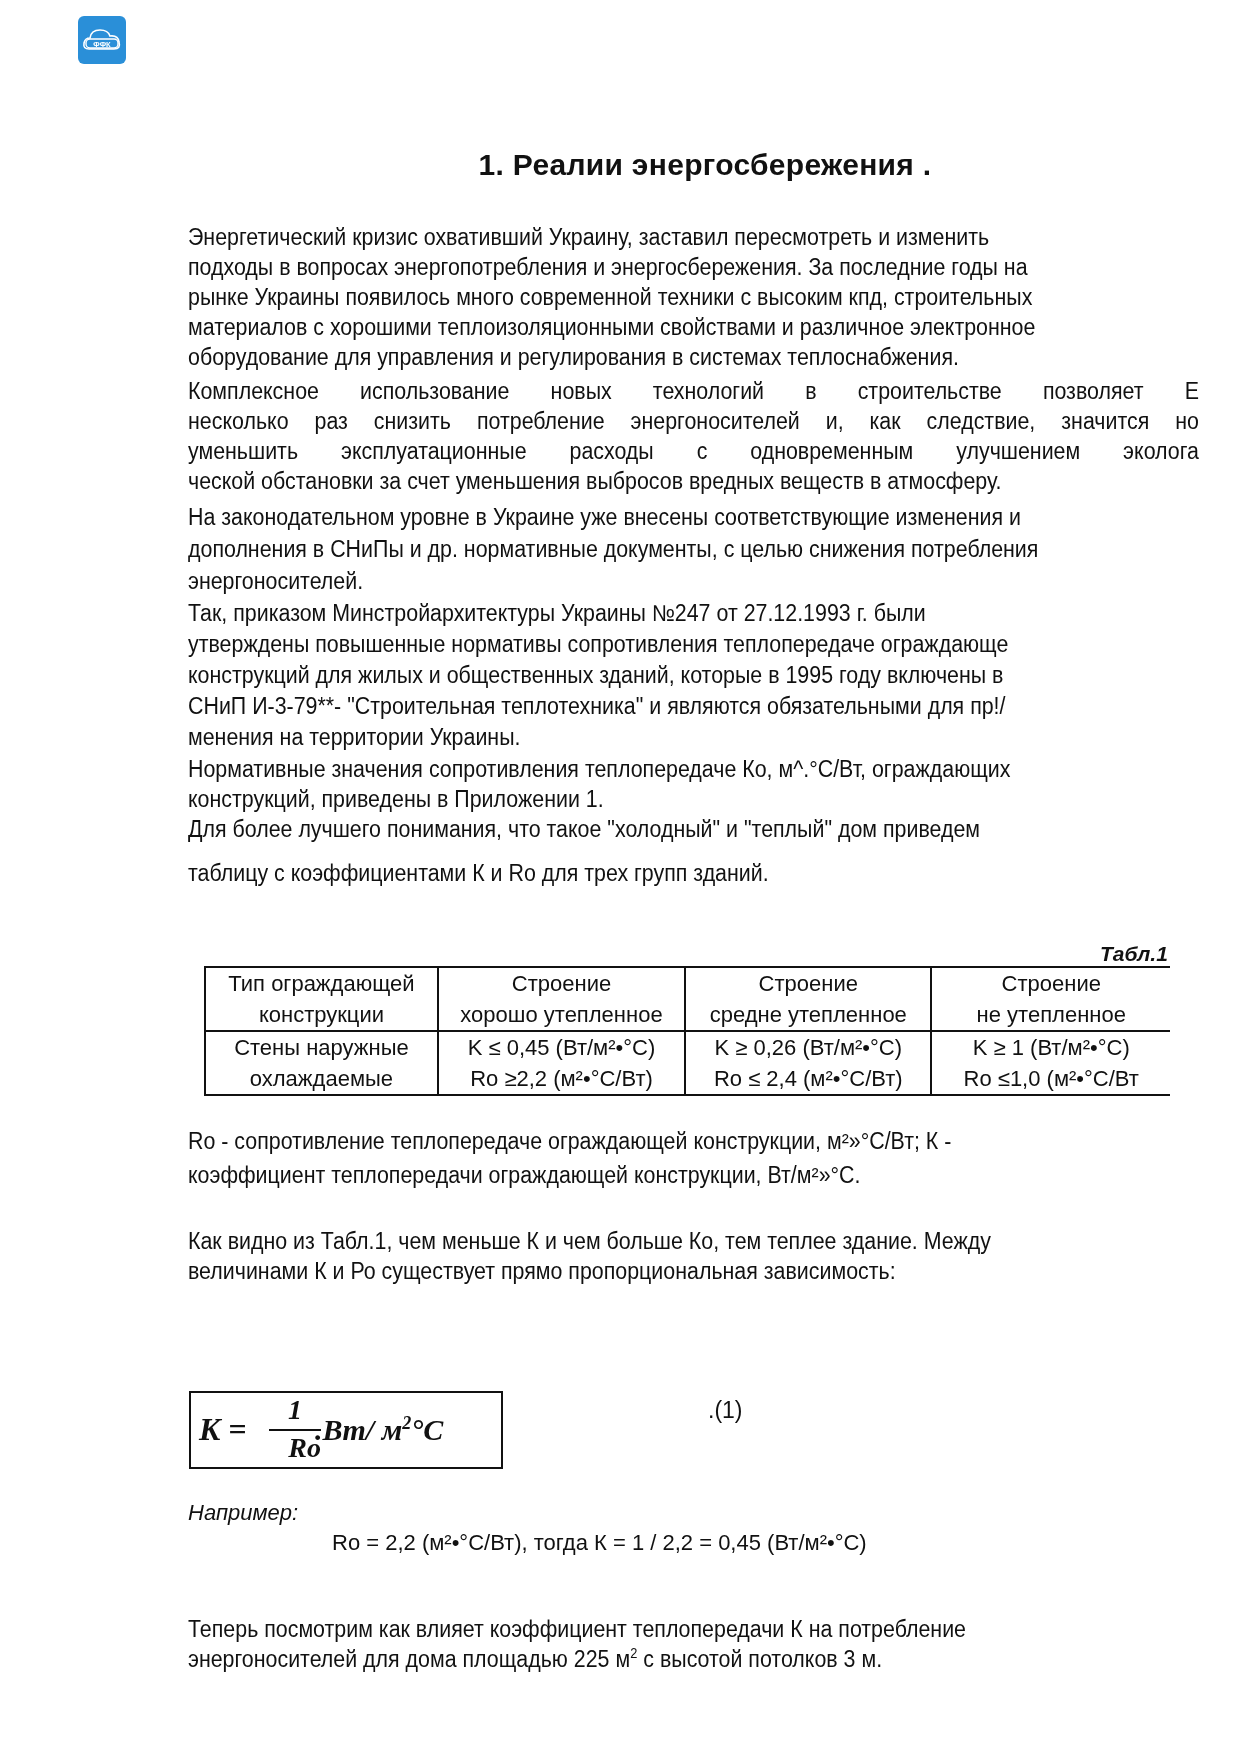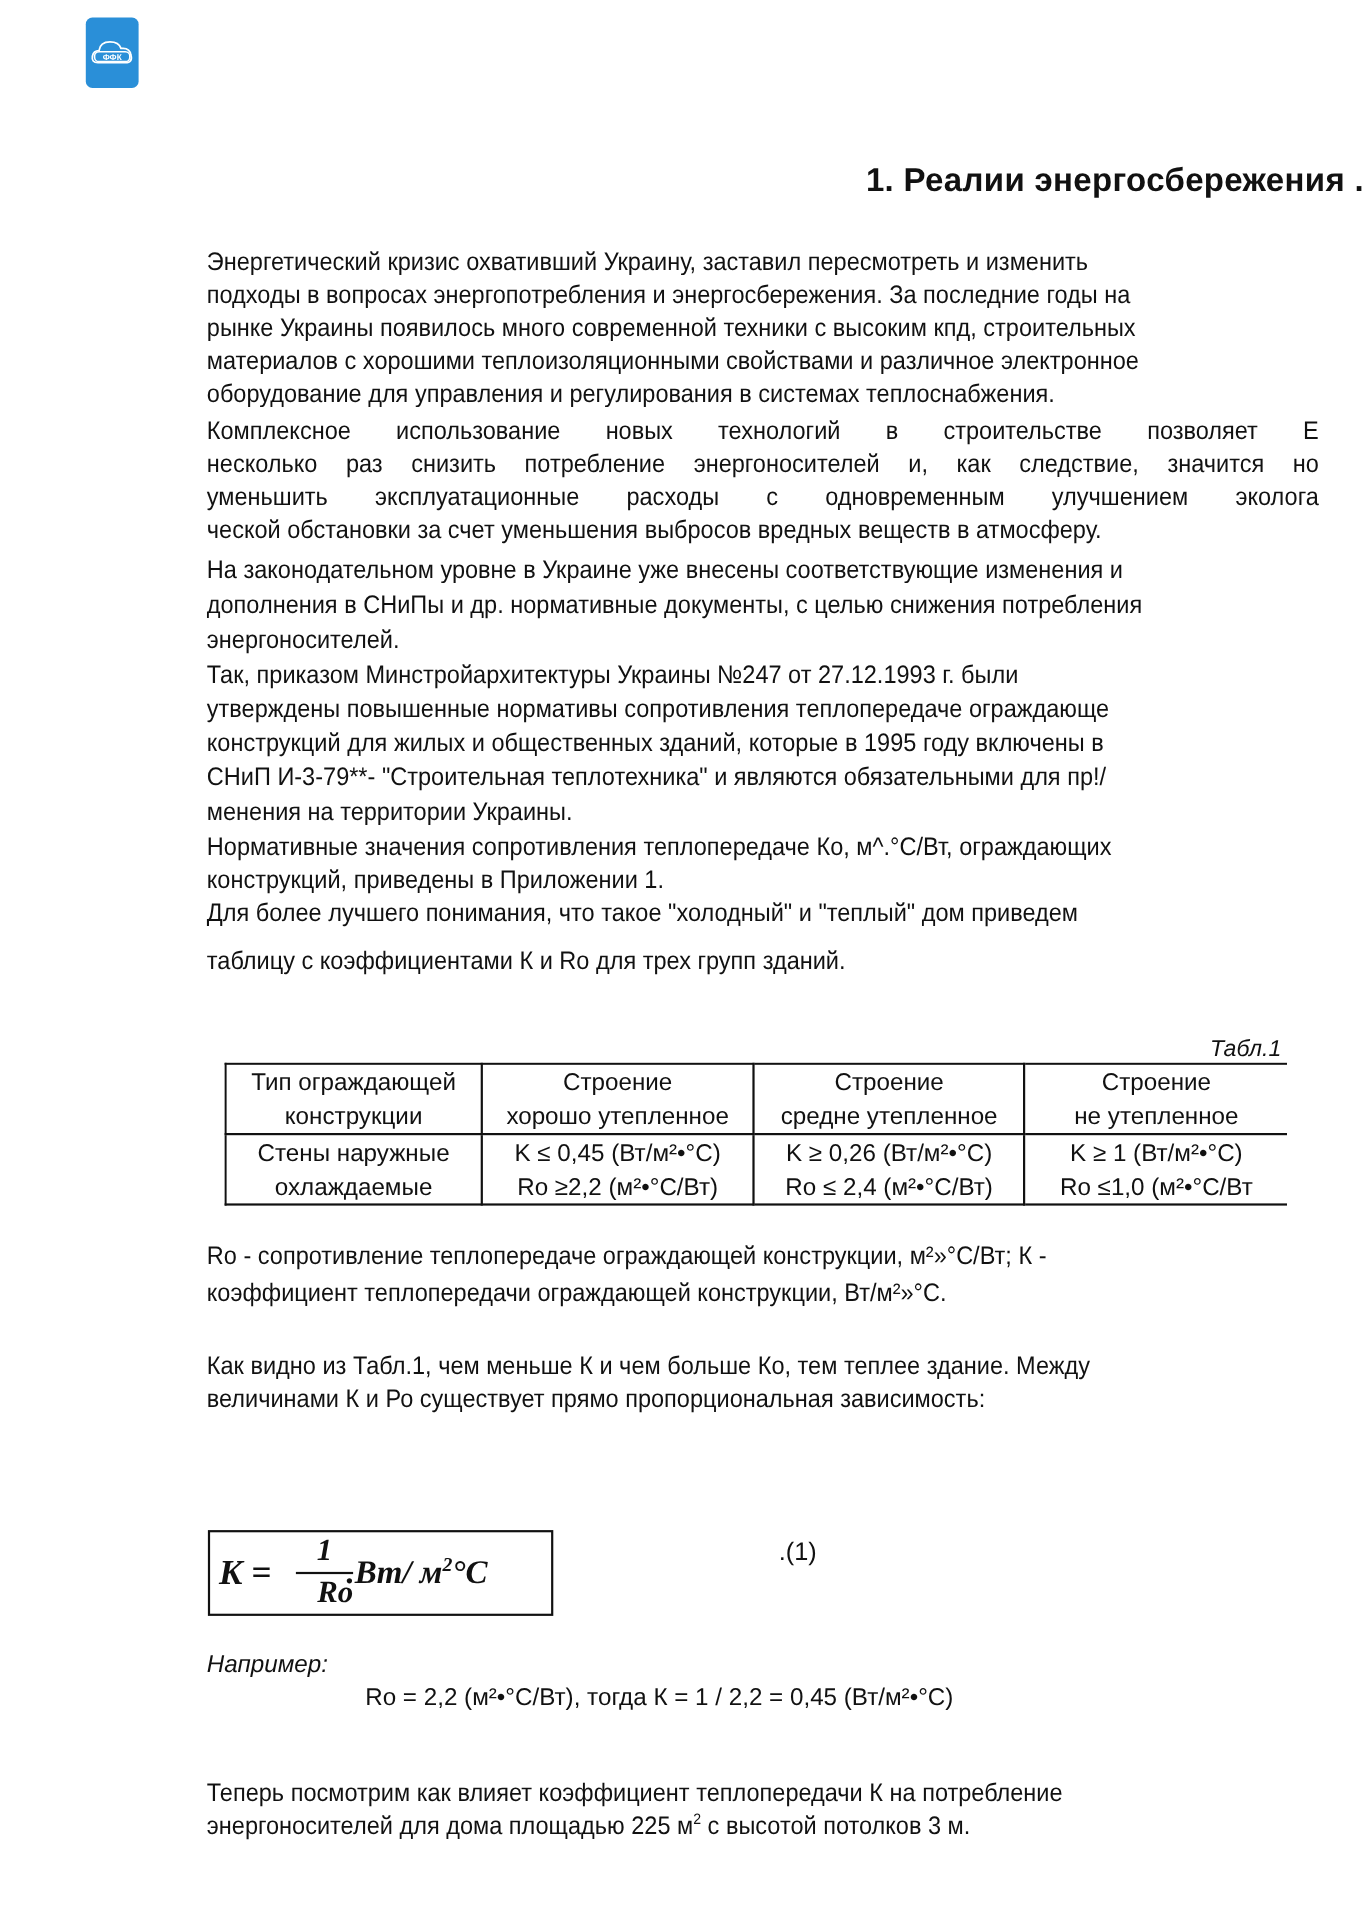--- a/index.html
+++ b/index.html
@@ -1,26 +1,26 @@
 <!DOCTYPE html>
 <html><head>
 <meta charset="utf-8">
 <style>
   html, body { margin: 0; padding: 0; background: #ffffff; }
   body { width: 1240px; height: 1755px; position: relative; overflow: hidden;
          font-family: "Liberation Sans", sans-serif; color: #111; }
-  .logo { position: absolute; left: 78px; top: 16px; width: 48px; height: 64px;
+  .logo { position: absolute; left: 78px; top: 16px; width: 48px; height: 48px;
           background: #2a8fd8; border-radius: 6px; display: flex; align-items: center; justify-content: center; }
   .logo svg { display: block; }
-  .title { position: absolute; left: 0; width: 1240px; top: 148px; text-align: right;
+  .title { position: absolute; left: 0; width: 1240px; top: 148px; text-align: center;
            font-size: 30px; font-weight: bold; letter-spacing: 0.3px; padding-left: 170px; box-sizing: border-box; }
   .text { position: absolute; left: 188px; width: 1010px; font-size: 23px; line-height: 30.5px;
           transform: scaleX(0.93); transform-origin: left top; white-space: nowrap; }
   .just { white-space: normal; text-align: justify; text-align-last: justify; }
-  .tbl-caption { position: absolute; left: 1100px; top: 942px; font-size: 21px; font-weight: normal; font-style: italic; }
+  .tbl-caption { position: absolute; left: 1100px; top: 942px; font-size: 21px; font-weight: bold; font-style: italic; }
   .table-wrap { position: absolute; left: 204px; top: 966px; width: 966px; height: 140px; overflow: hidden; }
   table { border-collapse: collapse; font-size: 22px; font-family: "Liberation Sans", sans-serif; }
   td { border: 2px solid #111; padding: 0 4px; text-align: center; line-height: 31px; white-space: nowrap; }
   td.c0 { width: 230px; border-left: 2px solid #111; }
   td.c1 { width: 244px; }
   td.c2 { width: 244px; }
   td.c3 { width: 240px; border-right: none; }
   .formula-box { position: absolute; left: 189px; top: 1391px; width: 310px; height: 74px;
                  border: 2px solid #111; font-family: "Liberation Serif", serif; font-style: italic; font-weight: bold; }
   .f-k { position: absolute; left: 8px; top: 18px; font-size: 32px; }

